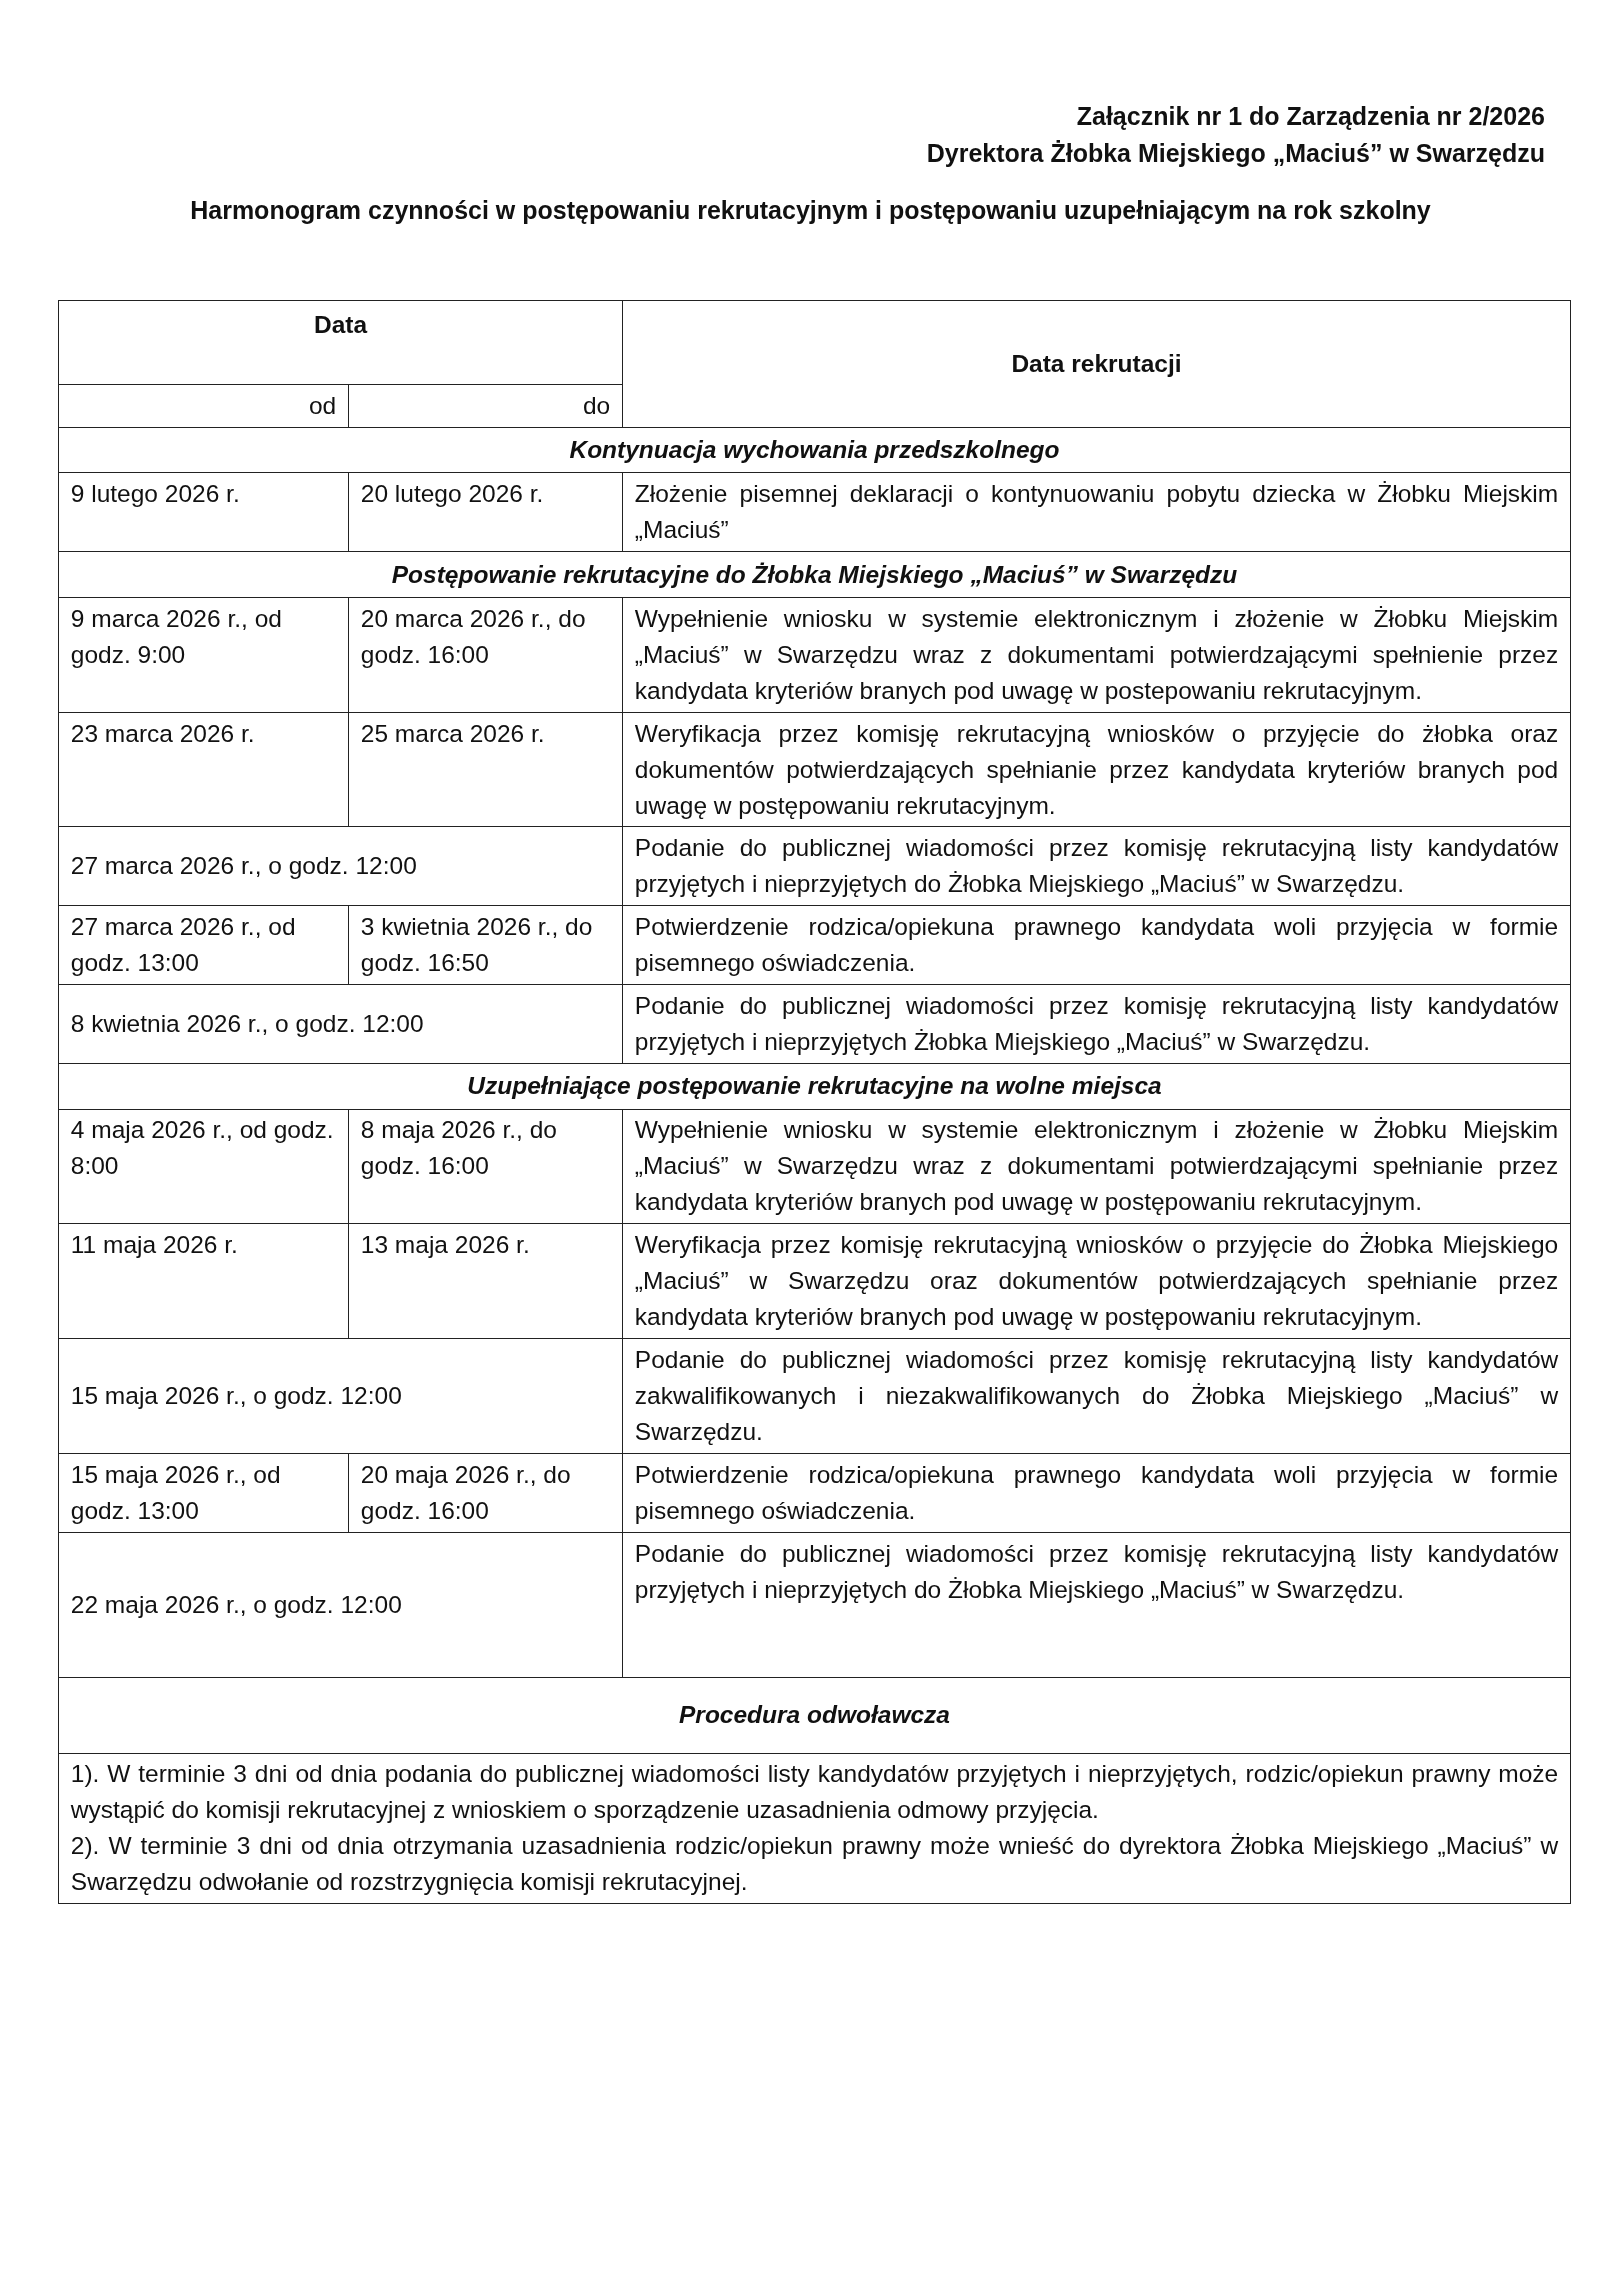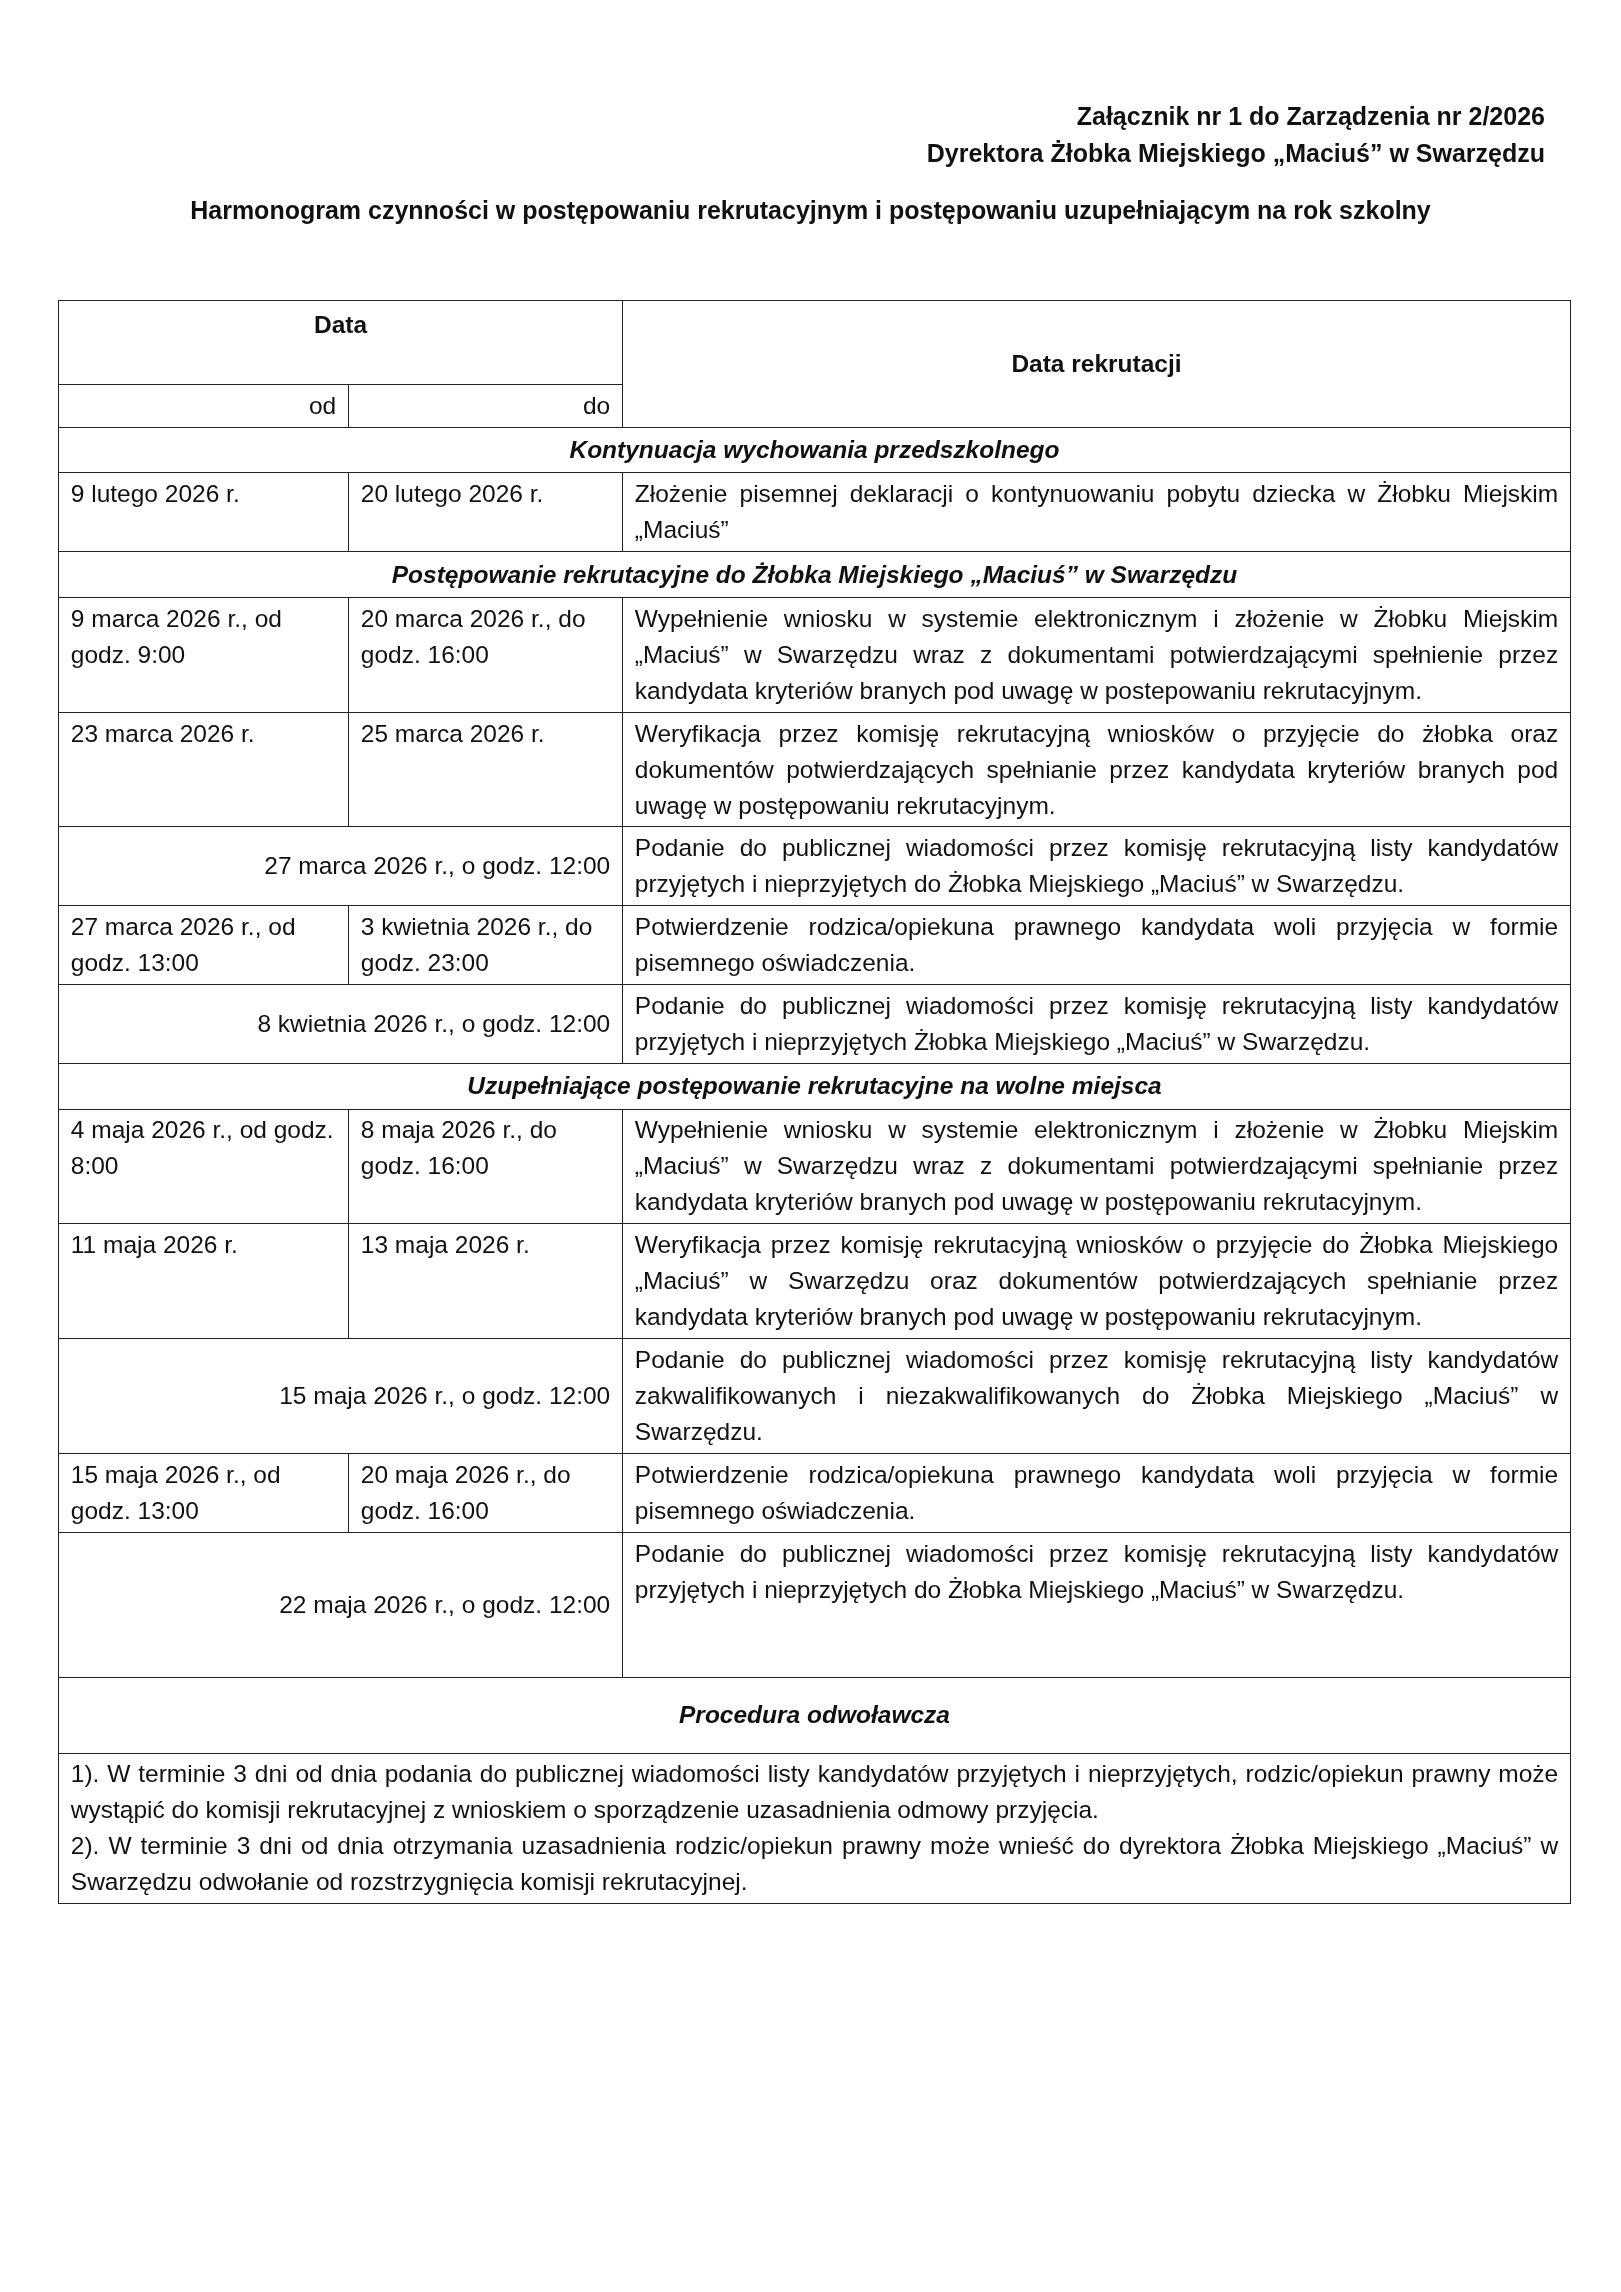--- a/index.html
+++ b/index.html
@@ -25,21 +25,21 @@
       vertical-align: top; font-size: 24.5px; line-height: 36px; margin-left: 16px;
     }
     .c1 { width: 290px; }
     .c2 { width: 274px; }
     .head-data { text-align: center; font-weight: bold; height: 74px; vertical-align: top !important; padding-top: 5.9px !important; }
     .head-od, .head-do { text-align: right; font-weight: normal; height: 29px; }
     .head-etap { text-align: center; font-weight: bold; vertical-align: middle !important; }
     .section { text-align: center; font-weight: bold; font-style: italic; height: 39px; vertical-align: middle !important; }
     .section.tall { height: 69px; }
     .desc { text-align: justify; }
-    .merged { text-align: right; vertical-align: middle !important; }
+    .merged { text-align: left; vertical-align: middle !important; }
     .appeal { text-align: justify; }
   </style>
 </head>
 <body>
 
 <div class="attach">
   <div>Załącznik nr 1 do Zarządzenia nr 2/2026</div>
   <div>Dyrektora Żłobka Miejskiego „Maciuś” w Swarzędzu</div>
 </div>
 
@@ -84,21 +84,21 @@
     <td>23 marca 2026 r.</td>
     <td>25 marca 2026 r.</td>
     <td class="desc">Weryfikacja przez komisję rekrutacyjną wniosków o przyjęcie do żłobka oraz dokumentów potwierdzających spełnianie przez kandydata kryteriów branych pod uwagę w postępowaniu rekrutacyjnym.</td>
   </tr>
   <tr>
     <td colspan="2" class="merged">27 marca 2026 r., o godz. 12:00</td>
     <td class="desc">Podanie do publicznej wiadomości przez komisję rekrutacyjną listy kandydatów przyjętych i nieprzyjętych do Żłobka Miejskiego „Maciuś” w Swarzędzu.</td>
   </tr>
   <tr>
     <td>27 marca 2026 r., od godz. 13:00</td>
-    <td>3 kwietnia 2026 r., do godz. 23:00</td>
+    <td>3 kwietnia 2026 r., do godz. 16:50</td>
     <td class="desc">Potwierdzenie rodzica/opiekuna prawnego kandydata woli przyjęcia w formie pisemnego oświadczenia.</td>
   </tr>
   <tr>
     <td colspan="2" class="merged">8 kwietnia 2026 r., o godz. 12:00</td>
     <td class="desc">Podanie do publicznej wiadomości przez komisję rekrutacyjną listy kandydatów przyjętych i nieprzyjętych Żłobka Miejskiego „Maciuś” w Swarzędzu.</td>
   </tr>
 
   <tr>
     <td colspan="3" class="section">Uzupełniające postępowanie rekrutacyjne na wolne miejsca</td>
   </tr>

